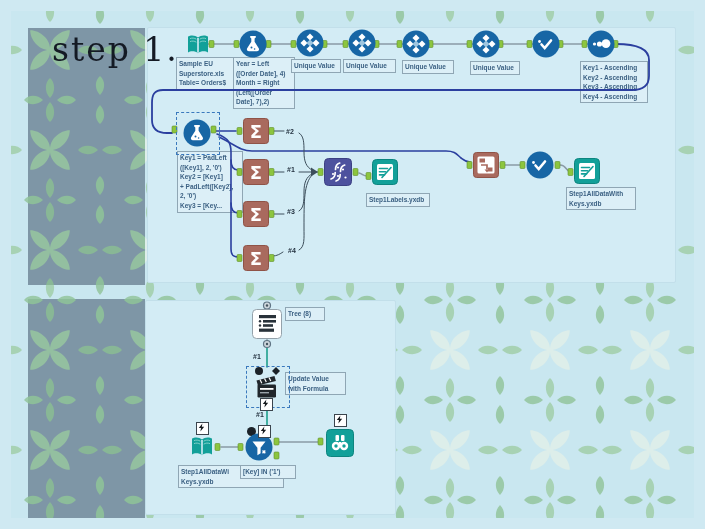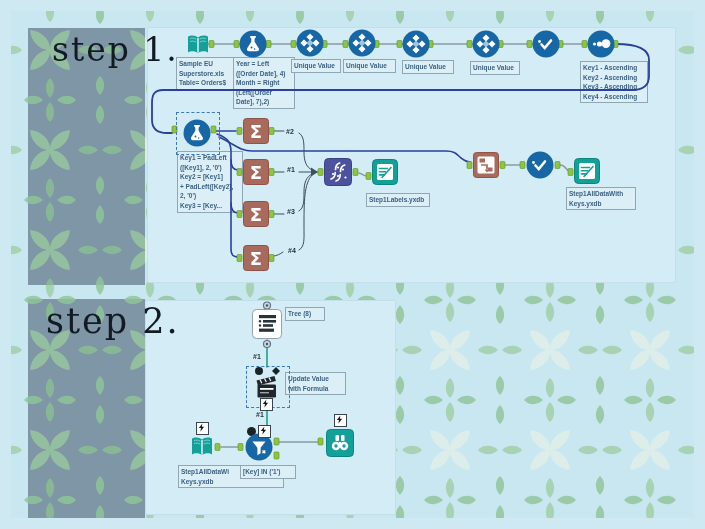--- a/index.html
+++ b/index.html
@@ -73,21 +73,20 @@
           <path d="M98 50C92 44 82 45 78 50C82 55 92 56 98 50Z"></path>
         </g>
       </pattern>
     </defs>
     <rect x="0" y="0" width="705" height="529" fill="url(#plight)"></rect>
     <rect x="28" y="28" width="117" height="257" fill="url(#pdark)"></rect>
     <rect x="28" y="299" width="117" height="221" fill="url(#pdark)"></rect>
   </svg>
 
   <div class="steplabel" style="left:52px;top:33px;">step 1.</div>
-  <div class="steplabel" style="left:46px;top:303px;font-size:35px;">step 2.</div>
 
   <div class="canvas" style="left:147px;top:27px;width:527px;height:254px;"></div>
   <div class="canvas" style="left:145px;top:300px;width:249px;height:213px;"></div>
 
   <div class="ann" style="left:176px;top:57px;width:53px;">
     <div>Sample EU</div>
     <div>Superstore.xls</div>
     <div>Table= Orders$</div>
   </div>
   <div class="ann" style="left:233px;top:57px;width:56px;">

